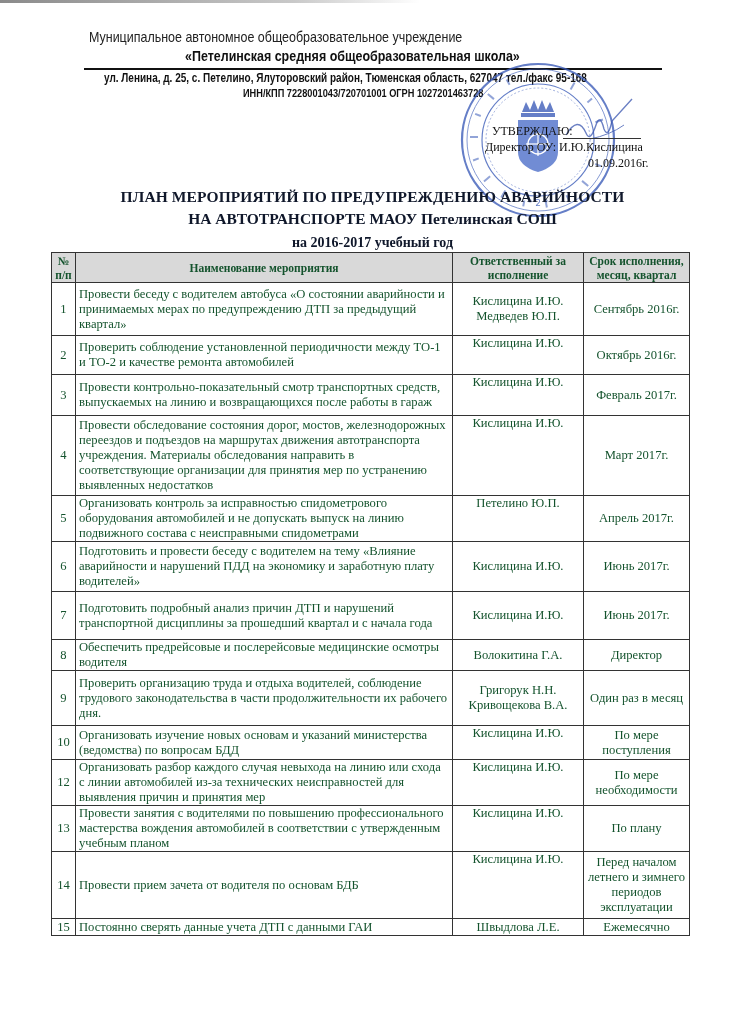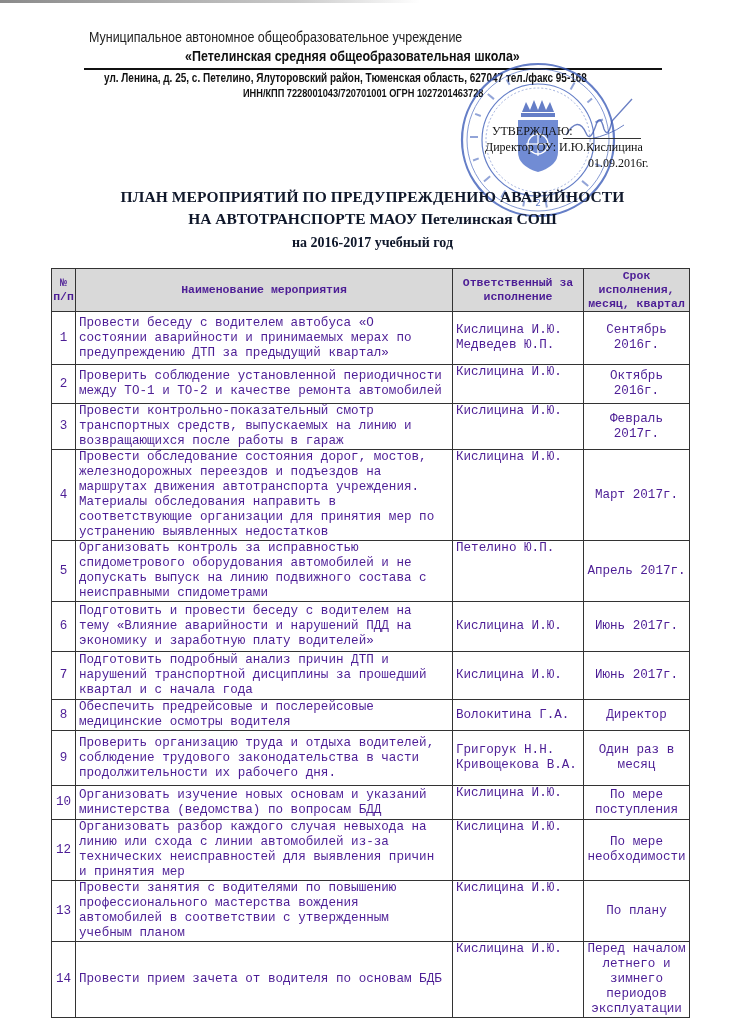--- a/index.html
+++ b/index.html
@@ -53,33 +53,33 @@
 
   .title {
     position: absolute; left: 0; width: 745px; text-align: center;
     font-family: "Liberation Serif", serif; font-weight: bold; color: #0f172a;
   }
   .t1 { top: 188px; font-size: 15.5px; letter-spacing: 0.1px; }
   .t2 { top: 210px; font-size: 15.5px; }
   .t3 { top: 235px; font-size: 14px; }
 
   table.plan {
-    position: absolute; left: 51px; top: 268px; width: 638px;
+    position: absolute; left: 51px; top: 252px; width: 638px;
     border-collapse: collapse; table-layout: fixed;
-    font-family: Liberation Mono, monospace; font-size: 12.6px; color: #4c1d95;
+    font-family: Liberation Serif, serif; font-size: 12.6px; color: #14532d;
   }
   table.plan td, table.plan th {
     border: 1px solid #333; padding: 0 3px; line-height: 15px; vertical-align: middle;
   }
   table.plan th {
     background: #d9d9d9; font-weight: bold; font-size: 11.5px; line-height: 14px; text-align: center;
   }
   td.num { text-align: center; padding: 0; }
   td.name { text-align: left; padding-left: 2px; }
-  td.resp { text-align: left; }
+  td.resp { text-align: center; }
   td.resp.top { vertical-align: top; }
   td.date { text-align: center; }
 </style>
 </head>
 <body>
 
 <div class="scanline"></div>
 
 <div class="letterhead">
   <div class="lh-line1">Муниципальное автономное общеобразовательное учреждение</div>
@@ -226,14 +226,20 @@
     <td class="name">Провести занятия с водителями по повышению профессионального мастерства вождения автомобилей в соответствии с утвержденным учебным планом</td>
     <td class="resp top">Кислицина И.Ю.</td>
     <td class="date">По плану</td>
   </tr>
   <tr style="height:67px">
     <td class="num">14</td>
     <td class="name">Провести прием зачета от водителя по основам БДБ</td>
     <td class="resp top">Кислицина И.Ю.</td>
     <td class="date">Перед началом летнего и зимнего периодов эксплуатации</td>
   </tr>
+  <tr style="height:17px">
+    <td class="num">15</td>
+    <td class="name">Постоянно сверять данные учета ДТП с данными ГАИ</td>
+    <td class="resp">Швыдлова Л.Е.</td>
+    <td class="date">Ежемесячно</td>
+  </tr>
 </tbody>
   </table>
 
 </body></html>

